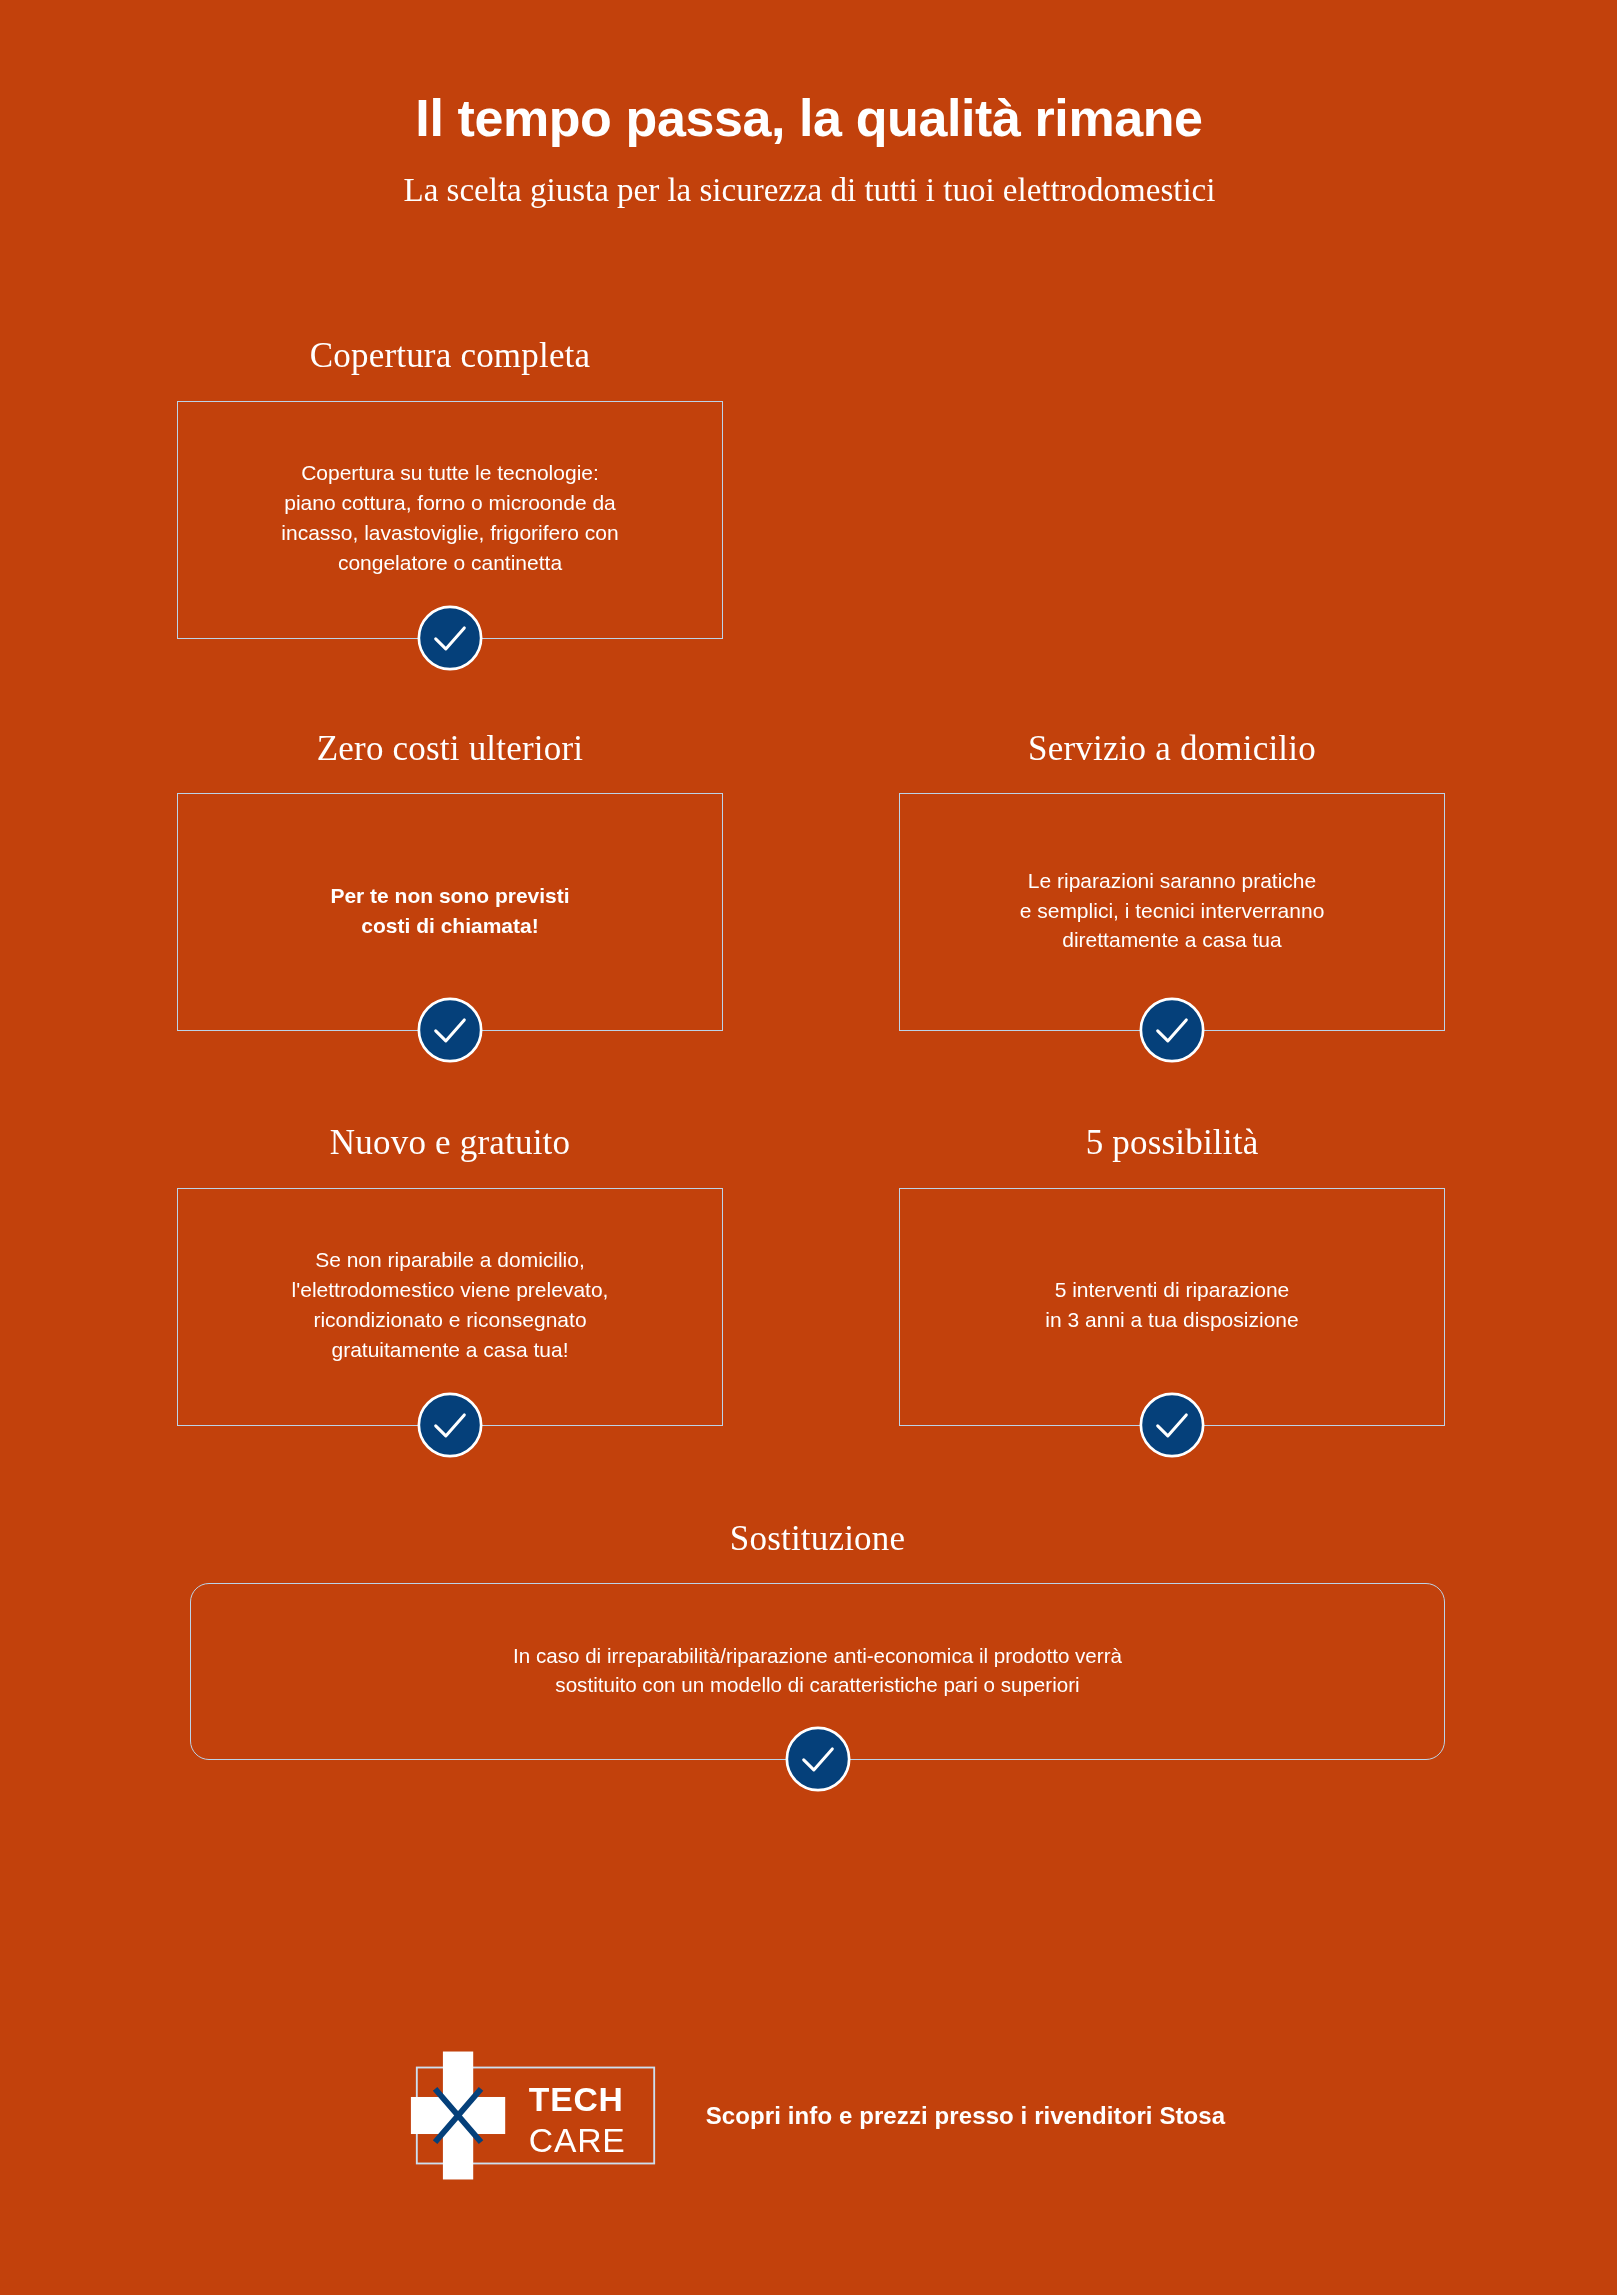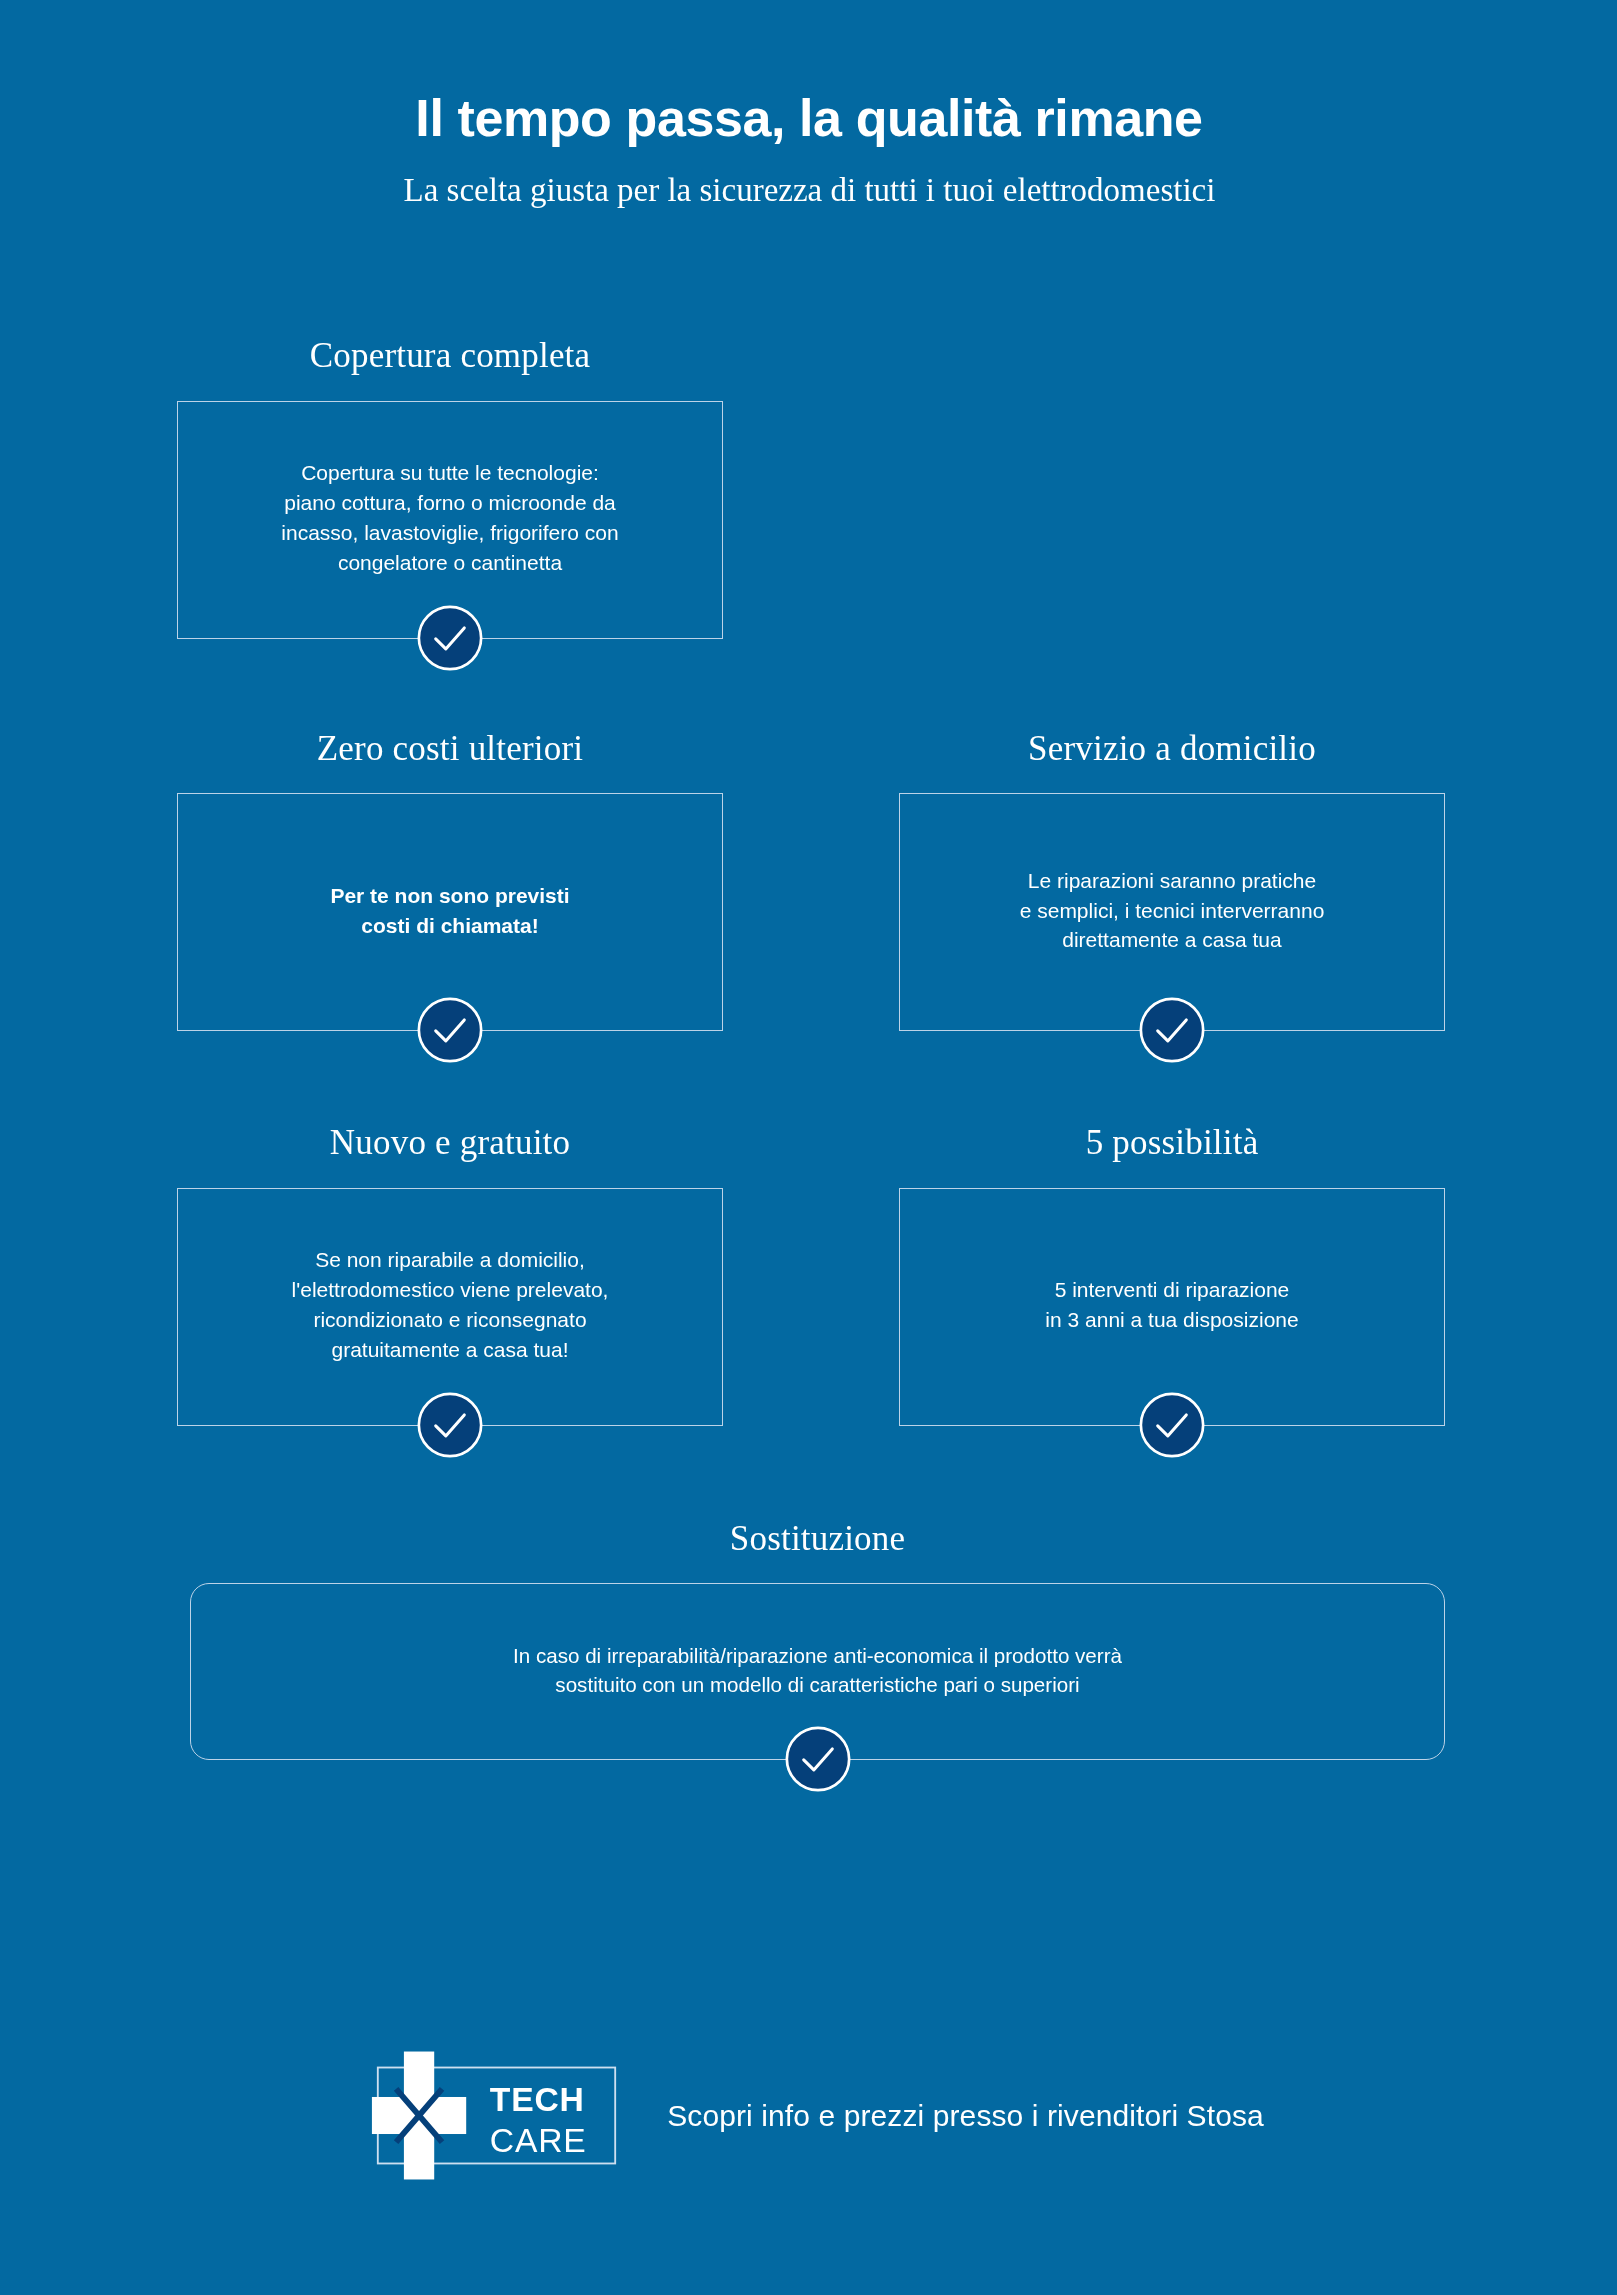--- a/index.html
+++ b/index.html
@@ -13,21 +13,21 @@
     font-family: "Liberation Sans", sans-serif;
     color: #ffffff;
     overflow: hidden;
     position: relative;
   }
 
   .page {
     position: relative;
     width: 1618px;
     height: 2295px;
-    background: #0369a1;
+    background: #c2410c;
   }
 
   
   .header {
     position: absolute;
     top: 91px;
     left: 0;
     width: 1618px;
     text-align: center;
   }
@@ -141,22 +141,22 @@
   }
   .logo {
     position: relative;
     width: 261px;
     height: 133px;
     flex: none;
   }
   .logo svg { display: block; }
   .footer-tagline {
     font-family: "Liberation Sans", sans-serif;
-    font-weight: normal;
-    font-size: 30px;
+    font-weight: bold;
+    font-size: 24px;
     color: #ffffff;
     margin-left: 40px;
     letter-spacing: 0.1px;
     white-space: nowrap;
   }
 </style>
 </head>
 <body>
 
 <div class="page">

